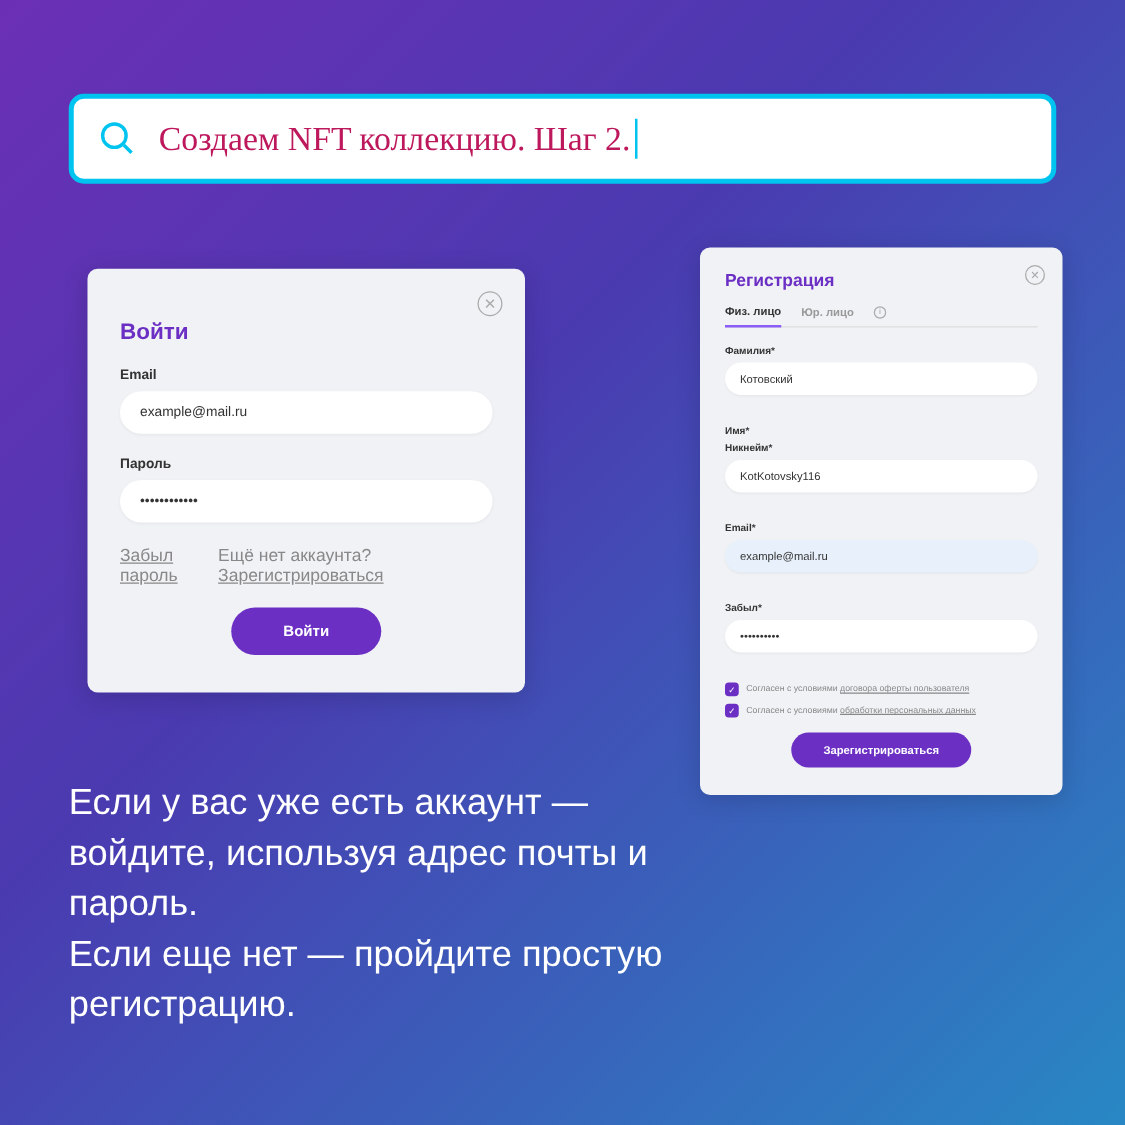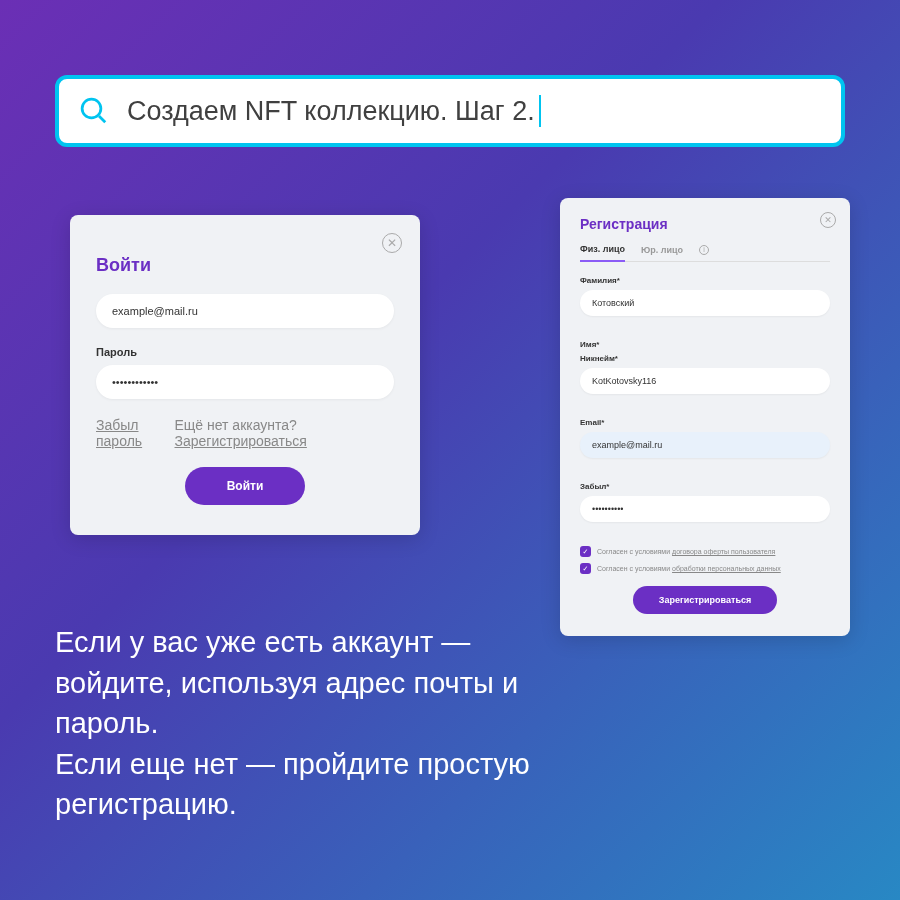--- a/index.html
+++ b/index.html
@@ -28,22 +28,23 @@
 
 .search-icon-svg {
   width: 30px;
   height: 30px;
   margin-right: 18px;
   flex-shrink: 0;
 }
 
 .search-text {
   font-size: 27px;
-  color: #404040;
+  color: #be185d;
   font-weight: 400;
+  font-family: Liberation Serif, serif;
 }
 
 .cursor {
   display: inline-block;
   width: 2px;
   height: 32px;
   background: #00c4f0;
   vertical-align: middle;
   margin-left: 4px;
 }
@@ -274,20 +275,21 @@
     <line x1="16" y1="16" x2="21" y2="21"></line>
   </svg>
   <span class="search-text">Создаем NFT коллекцию. Шаг 2.</span>
   <span class="cursor"></span>
 </div>
 
 <div class="login-card">
   <div class="card-title">Войти</div>
   <div class="close-btn">✕</div>
 
+  <label class="form-label">Email</label>
   <input class="form-input" value="example@mail.ru" style="">
 
   <label class="form-label">Пароль</label>
   <input class="form-input" value="••••••••••••" style="">
 
   <div class="links-row">
     <span class="link-underline">Забыл пароль</span>
     <span>
       <span>Ещё нет аккаунта?</span>
       <span class="link-underline">Зарегистрироваться</span>

